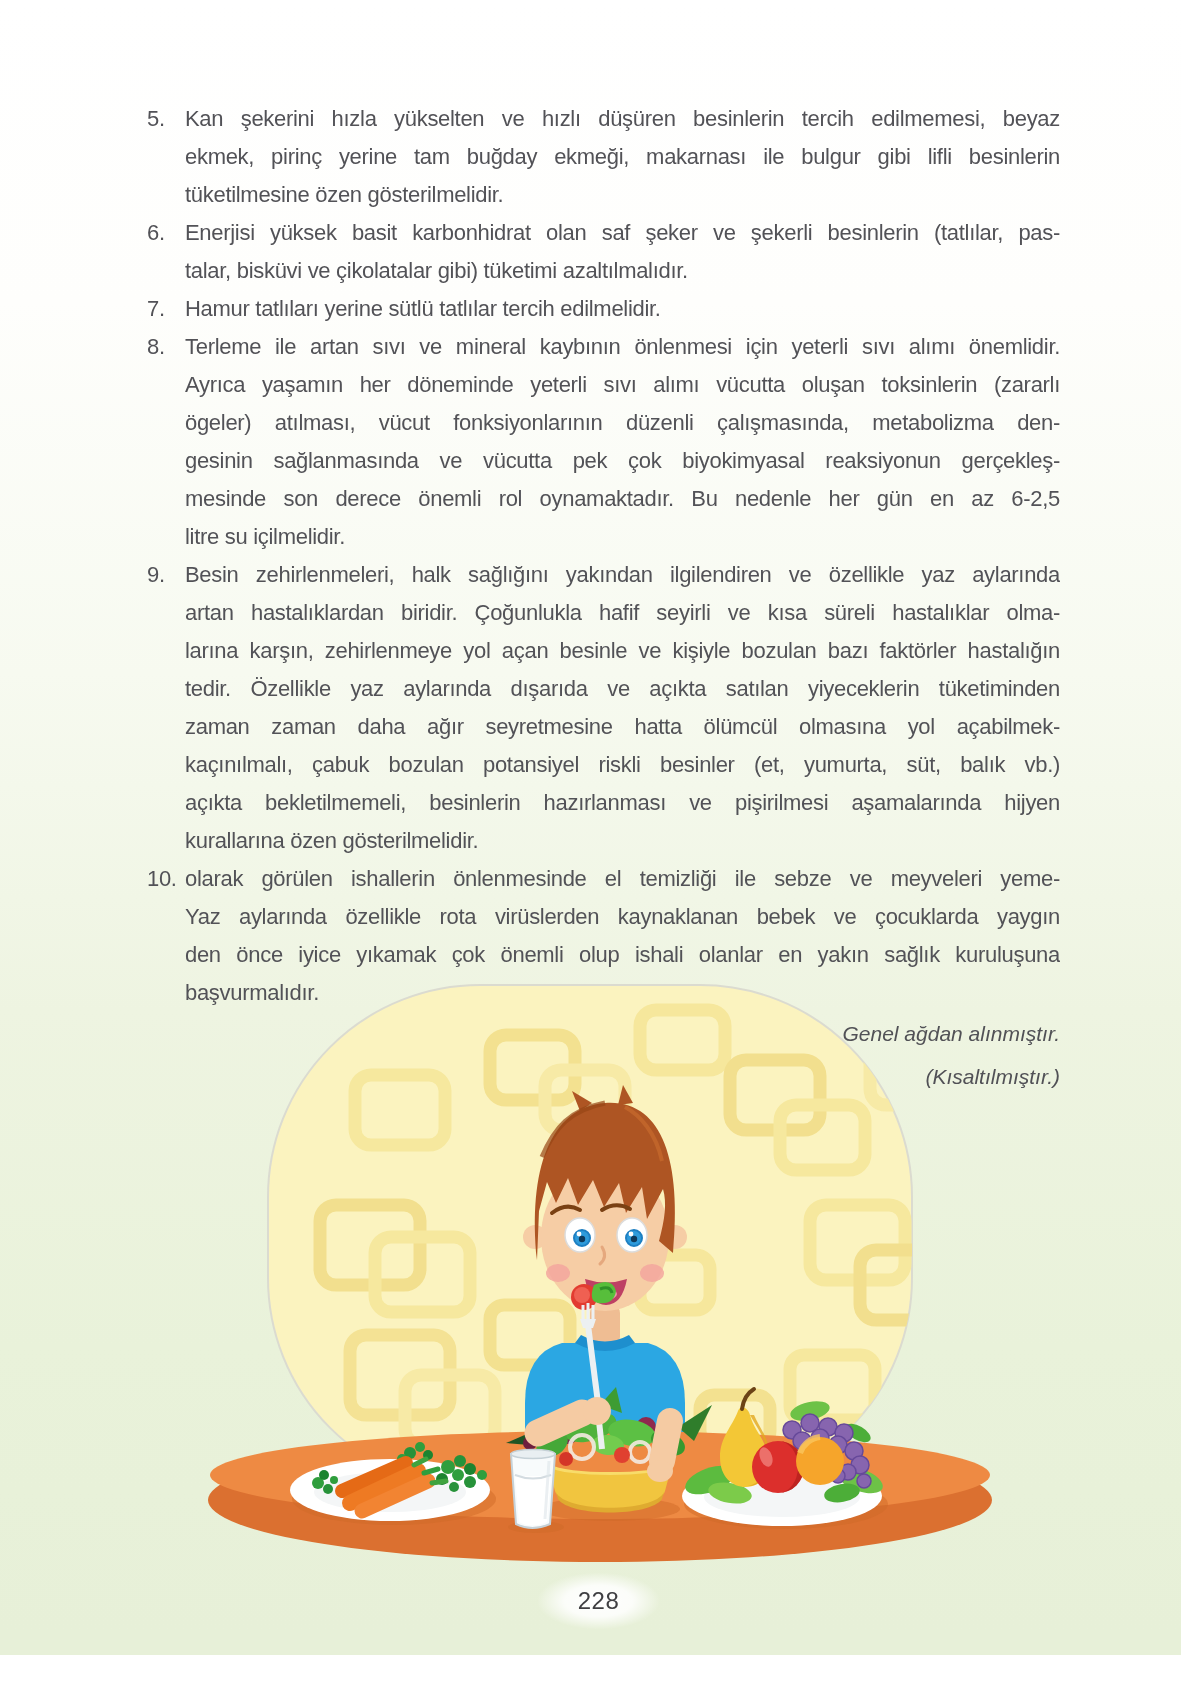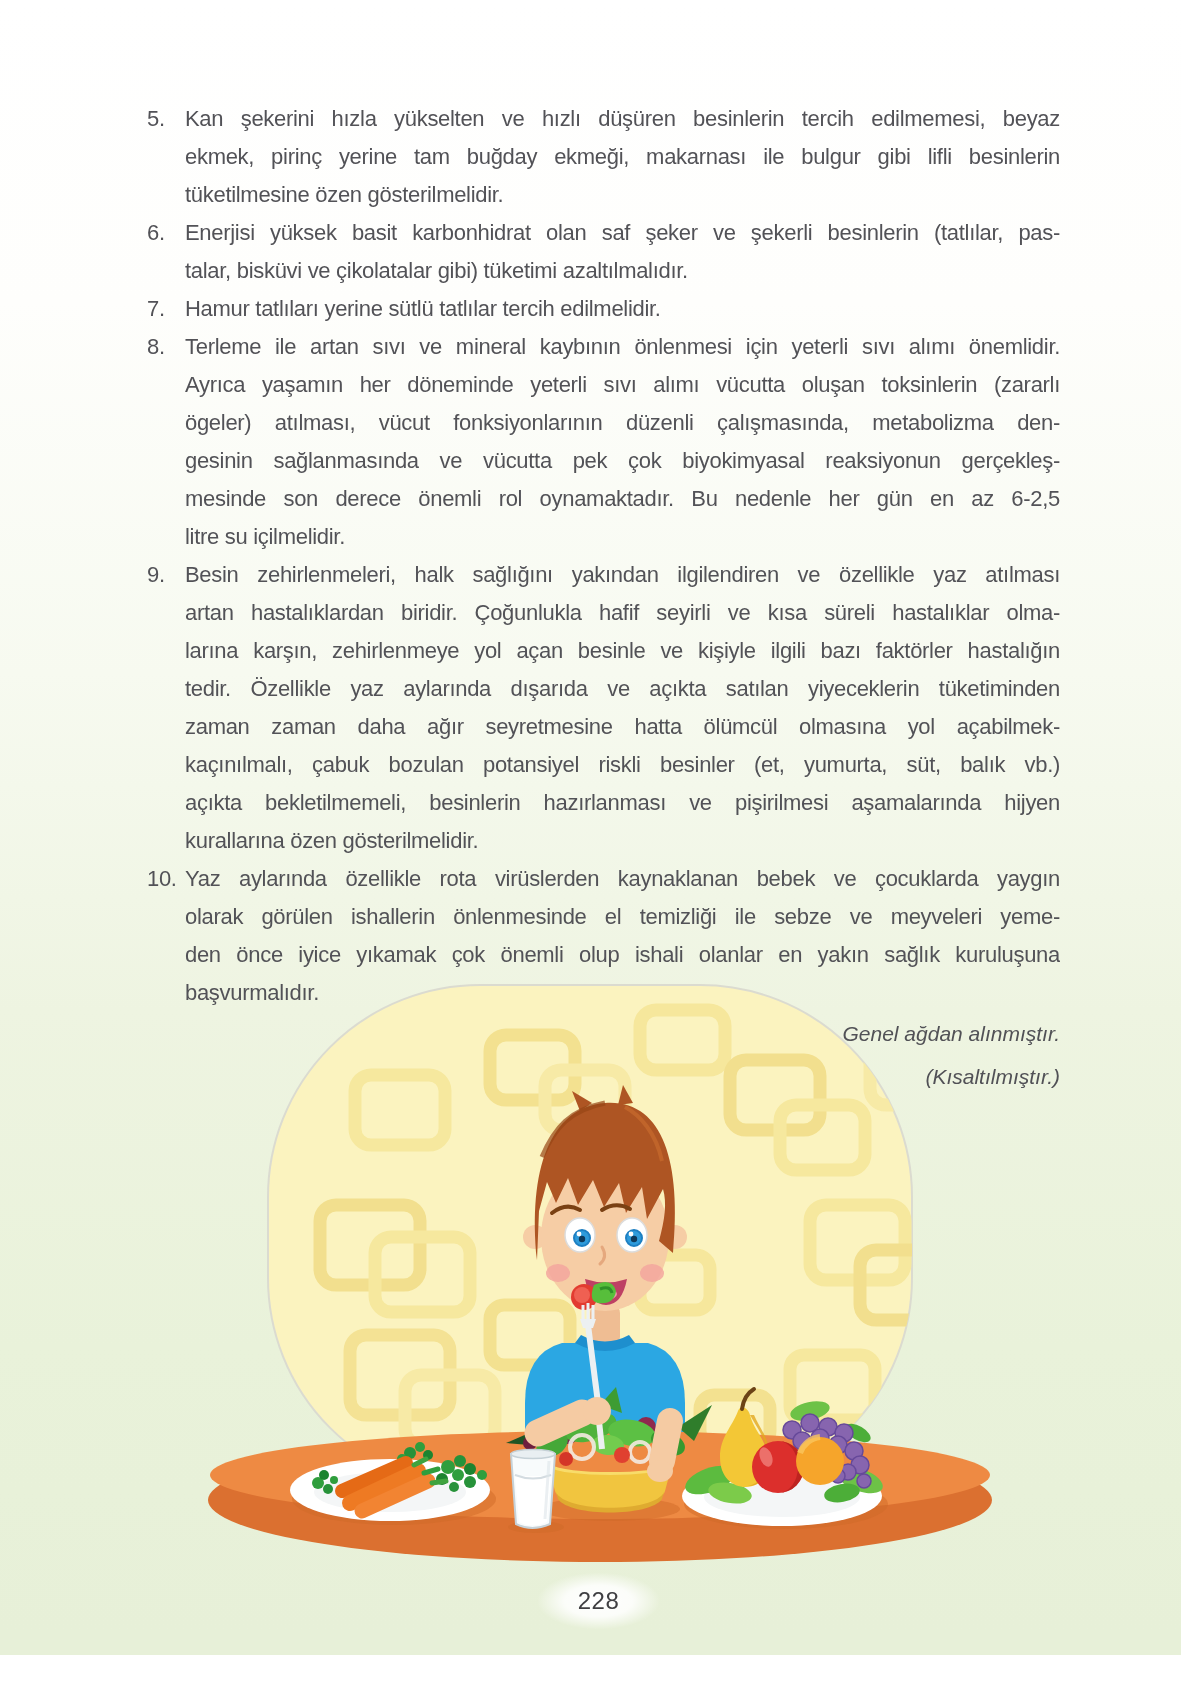--- a/index.html
+++ b/index.html
@@ -75,35 +75,35 @@
           <div class="line">Ayrıca yaşamın her döneminde yeterli sıvı alımı vücutta oluşan toksinlerin (zararlı</div>
           <div class="line">ögeler) atılması, vücut fonksiyonlarının düzenli çalışmasında, metabolizma den-</div>
           <div class="line">gesinin sağlanmasında ve vücutta pek çok biyokimyasal reaksiyonun gerçekleş-</div>
           <div class="line">mesinde son derece önemli rol oynamaktadır. Bu nedenle her gün en az 6-2,5</div>
           <div class="line last">litre su içilmelidir.</div>
         </div>
       </div>
       <div class="item">
         <div class="num">9.</div>
         <div class="body">
-          <div class="line">Besin zehirlenmeleri, halk sağlığını yakından ilgilendiren ve özellikle yaz atılması</div>
+          <div class="line">Besin zehirlenmeleri, halk sağlığını yakından ilgilendiren ve özellikle yaz aylarında</div>
           <div class="line">artan hastalıklardan biridir. Çoğunlukla hafif seyirli ve kısa süreli hastalıklar olma-</div>
-          <div class="line">larına karşın, zehirlenmeye yol açan besinle ve kişiyle ilgili bazı faktörler hastalığın</div>
+          <div class="line">larına karşın, zehirlenmeye yol açan besinle ve kişiyle bozulan bazı faktörler hastalığın</div>
           <div class="line">tedir. Özellikle yaz aylarında dışarıda ve açıkta satılan yiyeceklerin tüketiminden</div>
           <div class="line">zaman zaman daha ağır seyretmesine hatta ölümcül olmasına yol açabilmek-</div>
           <div class="line">kaçınılmalı, çabuk bozulan potansiyel riskli besinler (et, yumurta, süt, balık vb.)</div>
           <div class="line">açıkta bekletilmemeli, besinlerin hazırlanması ve pişirilmesi aşamalarında hijyen</div>
           <div class="line last">kurallarına özen gösterilmelidir.</div>
         </div>
       </div>
       <div class="item">
         <div class="num">10.</div>
         <div class="body">
+          <div class="line">olarak görülen ishallerin önlenmesinde el temizliği ile sebze ve meyveleri yeme-</div>
           <div class="line">Yaz aylarında özellikle rota virüslerden kaynaklanan bebek ve çocuklarda yaygın</div>
-          <div class="line">olarak görülen ishallerin önlenmesinde el temizliği ile sebze ve meyveleri yeme-</div>
           <div class="line">den önce iyice yıkamak çok önemli olup ishali olanlar en yakın sağlık kuruluşuna</div>
           <div class="line last">başvurmalıdır.</div>
         </div>
       </div>
     </div>
 
   <div id="attribution">
     <div>Genel ağdan alınmıştır.</div>
     <div>(Kısaltılmıştır.)</div>
   </div>

